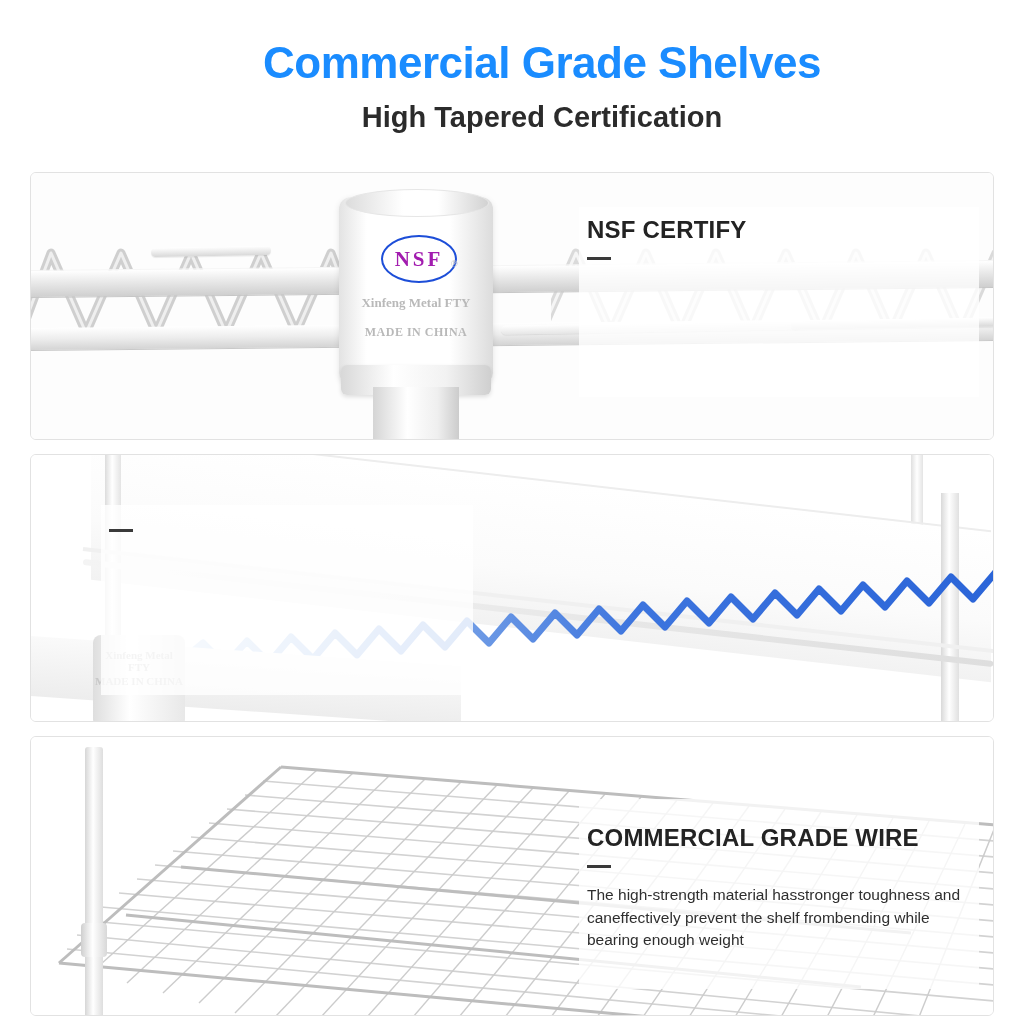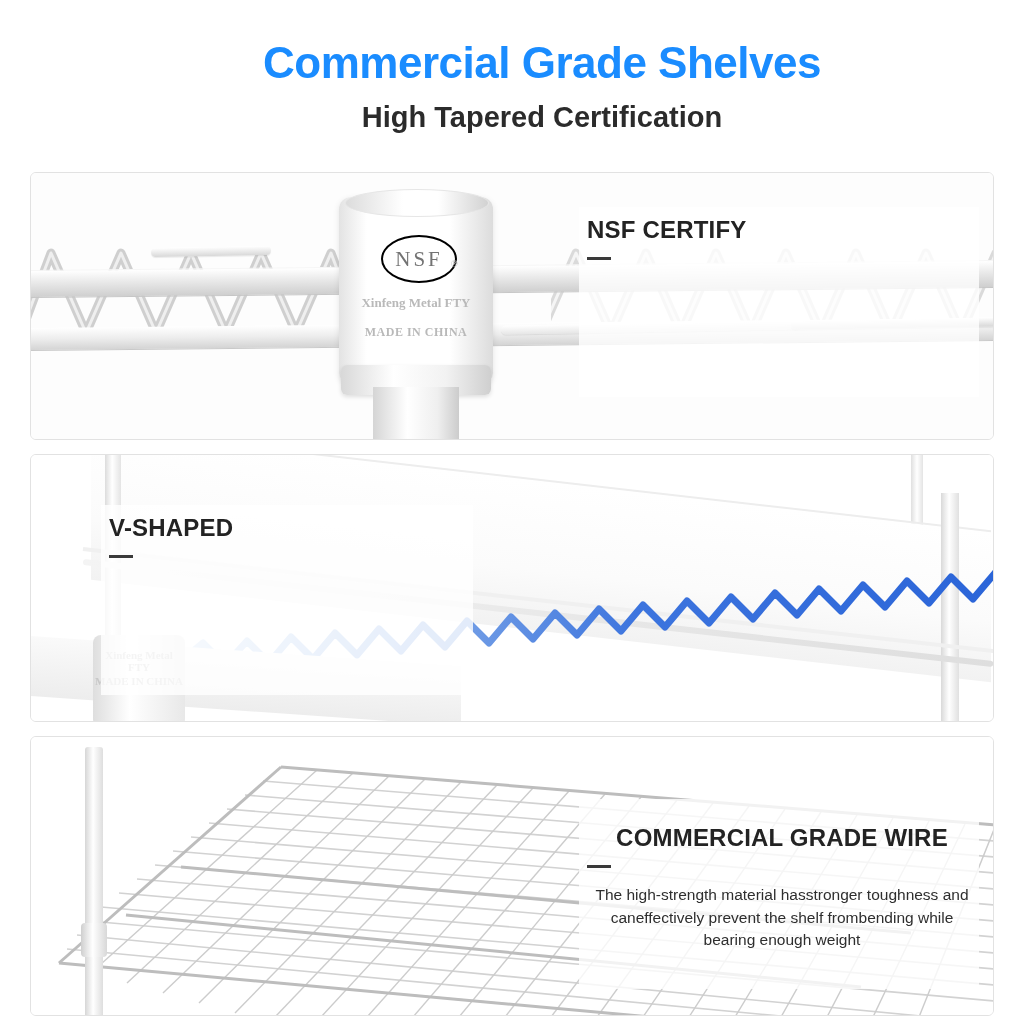--- a/index.html
+++ b/index.html
@@ -61,21 +61,20 @@
   .photo {
     position: absolute;
     inset: 0;
     overflow: hidden;
   }
 
   
   .caption {
     position: absolute;
     z-index: 5;
-    text-align: center;
   }
   .caption-title {
     font-size: 24px;
     font-weight: bold;
     color: #232323;
     letter-spacing: 0.2px;
     margin: 0;
     line-height: 1.1;
   }
   .caption-rule {
@@ -181,25 +180,25 @@
     position:absolute;
     left: 34px; top: 190px;
     width: 86px; height: 56px;
     background: linear-gradient(90deg,#d5d5d5,#ffffff 40%,#efefef 75%,#cccccc);
     border-radius: 0 0 4px 4px;
   }
   .nsf-logo {
     position: absolute;
     left: 42px; top: 38px;
     width: 72px; height: 44px;
-    border: 2px solid #000000;
+    border: 2px solid #1d4ed8;
     border-radius: 50%;
-    color: #737373;
+    color: #a21caf;
     font-size: 21px;
-    font-weight: normal;
+    font-weight: bold;
     letter-spacing: 3px;
     display: flex;
     align-items: center;
     justify-content: center;
     font-family: "Liberation Serif", serif;
   }
   .nsf-reg {
     position:absolute;
     left: 112px; top: 62px;
     font-size: 9px; color:#c6c6c6;
@@ -378,21 +377,20 @@
 
       <div class="p2-lowshelf"></div>
       <div class="p2-clip">
         <div class="p2-clip-t1">Xinfeng Metal FTY</div>
         <div class="p2-clip-t2">MADE IN CHINA</div>
       </div>
     </div>
 
     <div class="scrim" style="left:70px; top:50px; width:372px; height:190px;"></div>
     <div class="caption cap-2">
-      <p class="caption-title">V-SHAPED</p>
       <div class="caption-rule"></div>
     </div>
   </div>
 
   <div class="panel panel-3">
     <div class="photo">
       <div class="p3-bg"></div>
 
       <svg class="p3-mesh" width="964" height="280" viewBox="0 0 964 280">
         <g stroke="#d2d2d2" stroke-width="1.6" fill="none">

